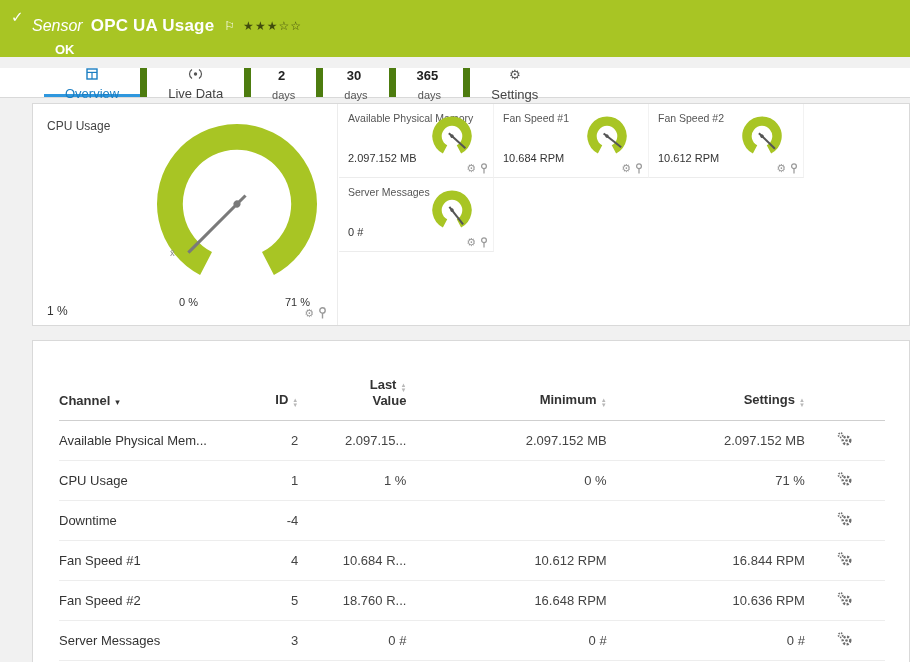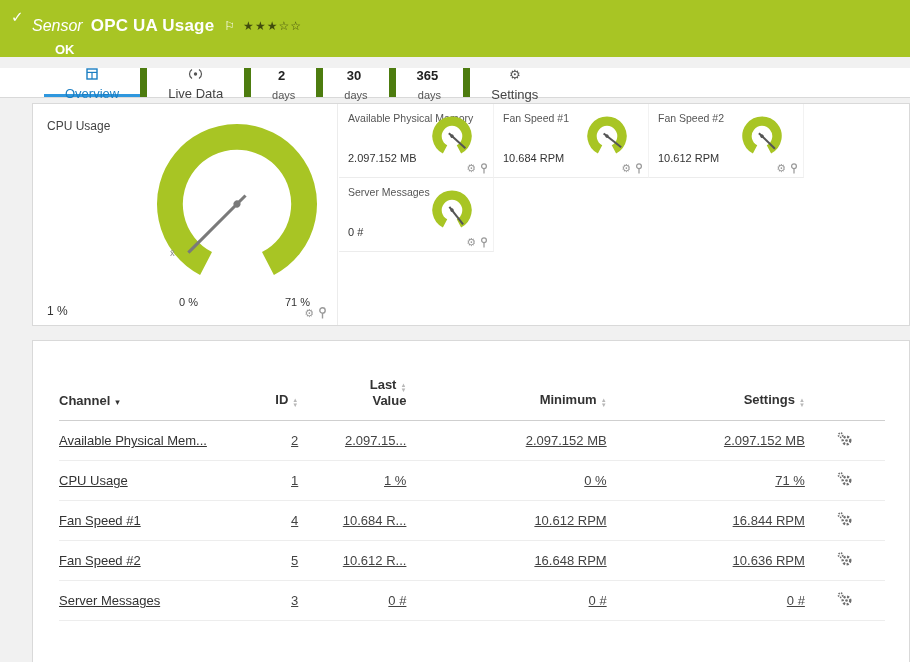--- a/index.html
+++ b/index.html
@@ -71,21 +71,21 @@
   
   .chtable { width:calc(100% - 50px); margin:36px 24px 0 26px; border-collapse:collapse; table-layout:fixed; }
   .chtable th {
     font-size:13px; color:#333; font-weight:bold; vertical-align:bottom;
     padding:0 8px 12px 0; border-bottom:1px solid #cfcfcf; text-align:right;
   }
   .chtable th.ch { text-align:left; cursor:pointer; }
   .chtable td {
     font-size:13px; color:#444; padding:10px 8px 10px 0;
     border-bottom:1px solid #ededed; text-align:right;
-    white-space:nowrap; overflow:hidden;text-decoration:underline;
+    white-space:nowrap; overflow:hidden;
   }
   .chtable td.ch { text-align:left; color:#333; }
   .chtable td.ic { text-align:center; }
   .col-ch { width:185px; } .col-id { width:62px; } .col-last { width:108px; }
   .col-min { width:200px; } .col-max { width:198px; } .col-ic { width:72px; }
   .sort { display:inline-flex; flex-direction:column; font-size:6px; line-height:5px;
           color:#b8b8b8; margin-left:4px; vertical-align:2px; cursor:pointer; }
   .caret { font-size:9px; color:#333; margin-left:5px; }
   .rowtool { cursor:pointer; }
 </style>
@@ -315,35 +315,47 @@
           <td>1 %</td>
           <td>0 %</td>
           <td>71 %</td>
           <td class="ic"><svg class="rowtool" width="16" height="16" viewBox="0 0 16 16">
                 <circle cx="9.5" cy="9.5" r="3.8" fill="none" stroke="#6e6e6e" stroke-width="2.4" stroke-dasharray="2.1 1.5"></circle>
                 <circle cx="9.5" cy="9.5" r="1.3" fill="#6e6e6e"></circle>
                 <circle cx="3.6" cy="4.2" r="2.1" fill="none" stroke="#6e6e6e" stroke-width="1.7" stroke-dasharray="1.3 1"></circle>
               </svg></td>
         </tr>
         <tr>
+          <td class="ch">Downtime</td>
+          <td>-4</td>
+          <td></td>
+          <td></td>
+          <td></td>
+          <td class="ic"><svg class="rowtool" width="16" height="16" viewBox="0 0 16 16">
+                <circle cx="9.5" cy="9.5" r="3.8" fill="none" stroke="#6e6e6e" stroke-width="2.4" stroke-dasharray="2.1 1.5"></circle>
+                <circle cx="9.5" cy="9.5" r="1.3" fill="#6e6e6e"></circle>
+                <circle cx="3.6" cy="4.2" r="2.1" fill="none" stroke="#6e6e6e" stroke-width="1.7" stroke-dasharray="1.3 1"></circle>
+              </svg></td>
+        </tr>
+        <tr>
           <td class="ch">Fan Speed #1</td>
           <td>4</td>
           <td>10.684 R...</td>
           <td>10.612 RPM</td>
           <td>16.844 RPM</td>
           <td class="ic"><svg class="rowtool" width="16" height="16" viewBox="0 0 16 16">
                 <circle cx="9.5" cy="9.5" r="3.8" fill="none" stroke="#6e6e6e" stroke-width="2.4" stroke-dasharray="2.1 1.5"></circle>
                 <circle cx="9.5" cy="9.5" r="1.3" fill="#6e6e6e"></circle>
                 <circle cx="3.6" cy="4.2" r="2.1" fill="none" stroke="#6e6e6e" stroke-width="1.7" stroke-dasharray="1.3 1"></circle>
               </svg></td>
         </tr>
         <tr>
           <td class="ch">Fan Speed #2</td>
           <td>5</td>
-          <td>10.612 R...</td>
+          <td>18.760 R...</td>
           <td>16.648 RPM</td>
           <td>10.636 RPM</td>
           <td class="ic"><svg class="rowtool" width="16" height="16" viewBox="0 0 16 16">
                 <circle cx="9.5" cy="9.5" r="3.8" fill="none" stroke="#6e6e6e" stroke-width="2.4" stroke-dasharray="2.1 1.5"></circle>
                 <circle cx="9.5" cy="9.5" r="1.3" fill="#6e6e6e"></circle>
                 <circle cx="3.6" cy="4.2" r="2.1" fill="none" stroke="#6e6e6e" stroke-width="1.7" stroke-dasharray="1.3 1"></circle>
               </svg></td>
         </tr>
         <tr>
           <td class="ch">Server Messages</td>

